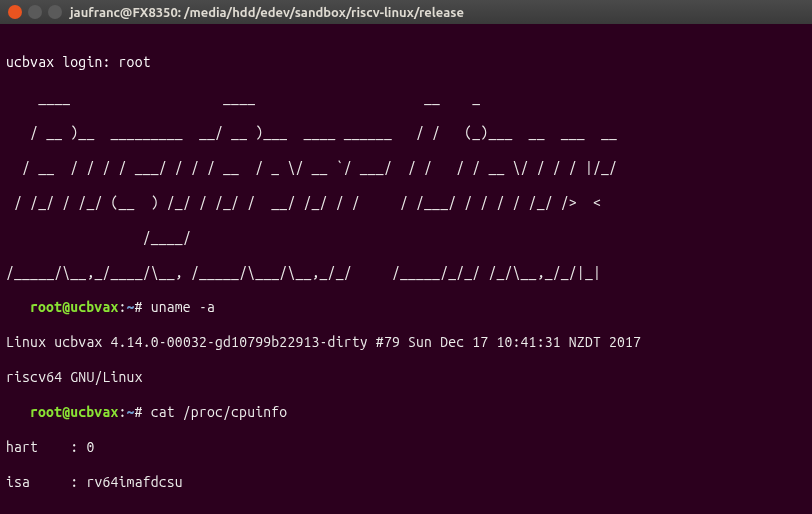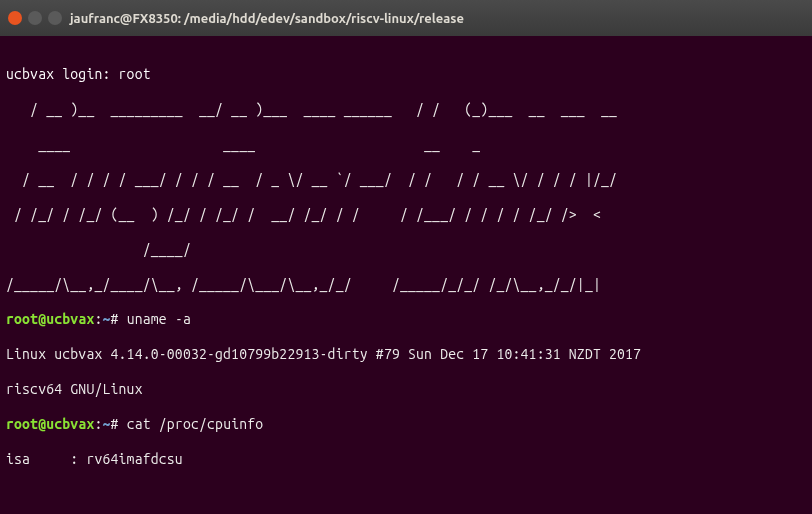--- a/index.html
+++ b/index.html
@@ -10,21 +10,21 @@
     body {
       font-family: "Ubuntu Mono", "DejaVu Sans Mono", monospace;
       font-size: 14px;
       background: #2c001e;
       color: #eeeeec;
       width: 812px;
       height: 514px;
       overflow: hidden;
     }
     .titlebar {
-      height: 36px;
+      height: 24px;
       background: linear-gradient(to bottom, #4a4a4a 0%, #3a3a3a 100%);
       display: flex;
       align-items: center;
       padding: 0 8px;
       gap: 8px;
     }
     .window-controls {
       display: flex;
       gap: 6px;
     }
@@ -44,48 +44,49 @@
       font-weight: bold;
     }
     .terminal-body {
       padding: 4px 6px;
       white-space: pre;
       line-height: 1.25;
       letter-spacing: 0.2px;
     }
     .line { display: block; }
     .bold-white { color: #ffffff; font-weight: normal; margin-top: 8px; }
-    .green { color: #8ae234; font-weight: bold; }
+    .green { color: #8ae234; font-weight: bold; margin-left: 24px; }
     .blue { color: #729fcf; font-weight: bold; }
     .white { color: #eeeeec; }
   </style>
 </head>
 <body>
 
 <div class="titlebar">
   <div class="window-controls">
     <span class="win-btn btn-close"></span>
     <span class="win-btn btn-min"></span>
     <span class="win-btn btn-max"></span>
   </div>
   <span class="title-text">jaufranc@FX8350: /media/hdd/edev/sandbox/riscv-linux/release</span>
 </div>
 
 <div class="terminal-body">
 <span class="line bold-white">ucbvax login: root</span>
+<span class="line white">    ____                   ____                     __    _</span>
 <span class="line white">   / __ )__  _________  __/ __ )___  ____ ______   / /   (_)___  __  ___  __</span>
-<span class="line white">    ____                   ____                     __    _</span>
 <span class="line white">  / __  / / / / ___/ / / / __  / _ \/ __ `/ ___/  / /   / / __ \/ / / / |/_/</span>
 <span class="line white"> / /_/ / /_/ (__  ) /_/ / /_/ /  __/ /_/ / /     / /___/ / / / / /_/ /&gt;  &lt;</span>
 <span class="line white">                 /____/</span>
 <span class="line white">/_____/\__,_/____/\__, /_____/\___/\__,_/_/     /_____/_/_/ /_/\__,_/_/|_|</span>
 <span class="line"><span class="green"><span>root</span>@<span>ucbvax</span></span><span class="white">:</span><span class="blue">~</span><span class="white"># </span><span class="white">uname -a</span></span>
 <span class="line white">Linux ucbvax 4.14.0-00032-gd10799b22913-dirty #79 Sun Dec 17 10:41:31 NZDT 2017</span>
 <span class="line white">riscv64 GNU/Linux</span>
 <span class="line"><span class="green"><span>root</span>@<span>ucbvax</span></span><span class="white">:</span><span class="blue">~</span><span class="white"># </span><span class="white">cat /proc/cpuinfo</span></span>
+<span class="line white">hart    : 0</span>
 <span class="line white">isa     : rv64imafdcsu</span>
 
 
 
 
 
 
 
 
 

